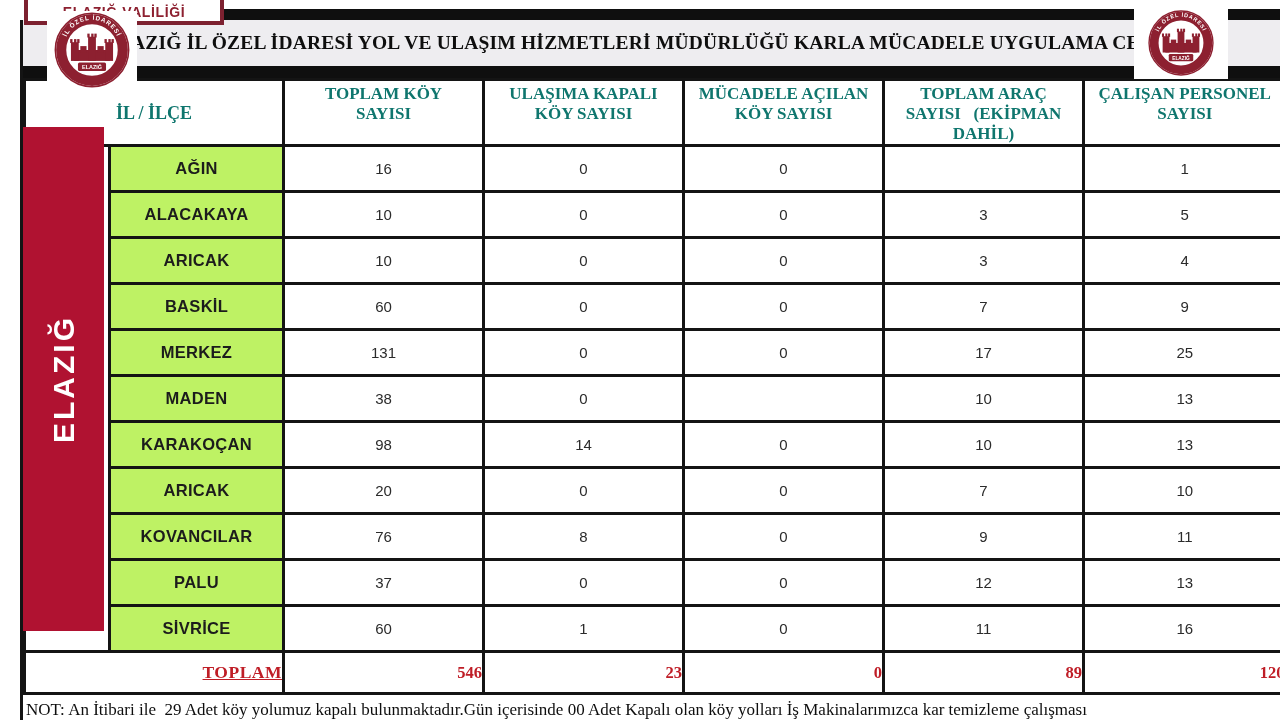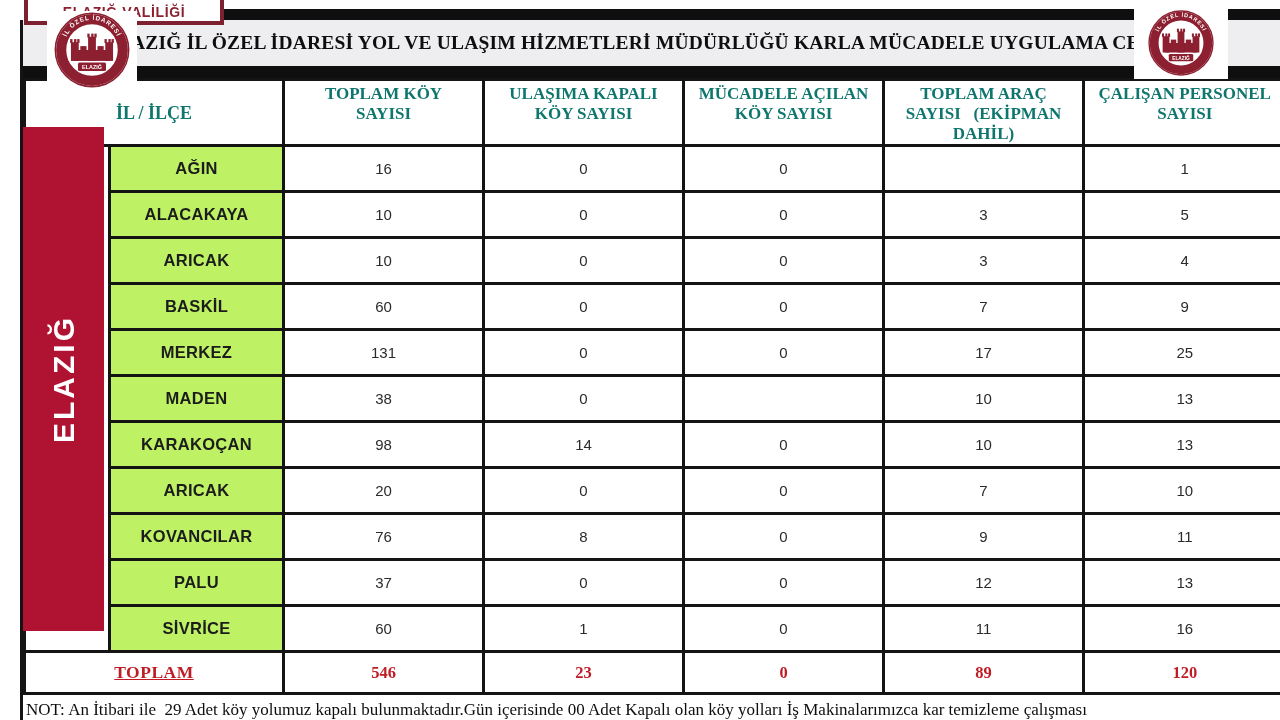--- a/index.html
+++ b/index.html
@@ -31,21 +31,21 @@
   }
   thead th.ilce{vertical-align:middle;font-size:18px;padding-top:0;}
   tbody tr.data-row{height:46px;}
   tbody td{
     text-align:center;vertical-align:middle;
     font-family:"Liberation Sans", sans-serif;font-size:15px;color:#2b2b2b;background:#fff;
   }
   td.district{background:#bef264;font-weight:bold;font-size:16.5px;color:#1c1c1c;letter-spacing:.3px;}
   td.sidebar-cell{background:#fff;}
   tr.total-row{height:42px;}
-  tr.total-row td{font-family:"Liberation Serif", serif;font-weight:bold;color:#bf1d26;font-size:16.5px;}
+  tr.total-row td{font-family:"Liberation Serif", serif;font-weight:bold;color:#bf1d26;font-size:16.5px;text-align:right;}
   tr.total-row td.total-label{font-size:17.5px;text-decoration:underline;letter-spacing:.5px;}
   .red-col{
     position:absolute;left:0;top:107px;width:81px;height:504px;background:#b01231;
     display:flex;align-items:center;justify-content:center;
   }
   .red-col span{
     transform:rotate(-90deg);color:#fff;font-family:"Liberation Sans", sans-serif;
     font-weight:bold;font-size:30px;letter-spacing:3px;white-space:nowrap;
   }
   .note{padding:4px 6px 0 3px;font-size:17px;line-height:22px;white-space:pre-wrap;color:#0e0e0e;}

